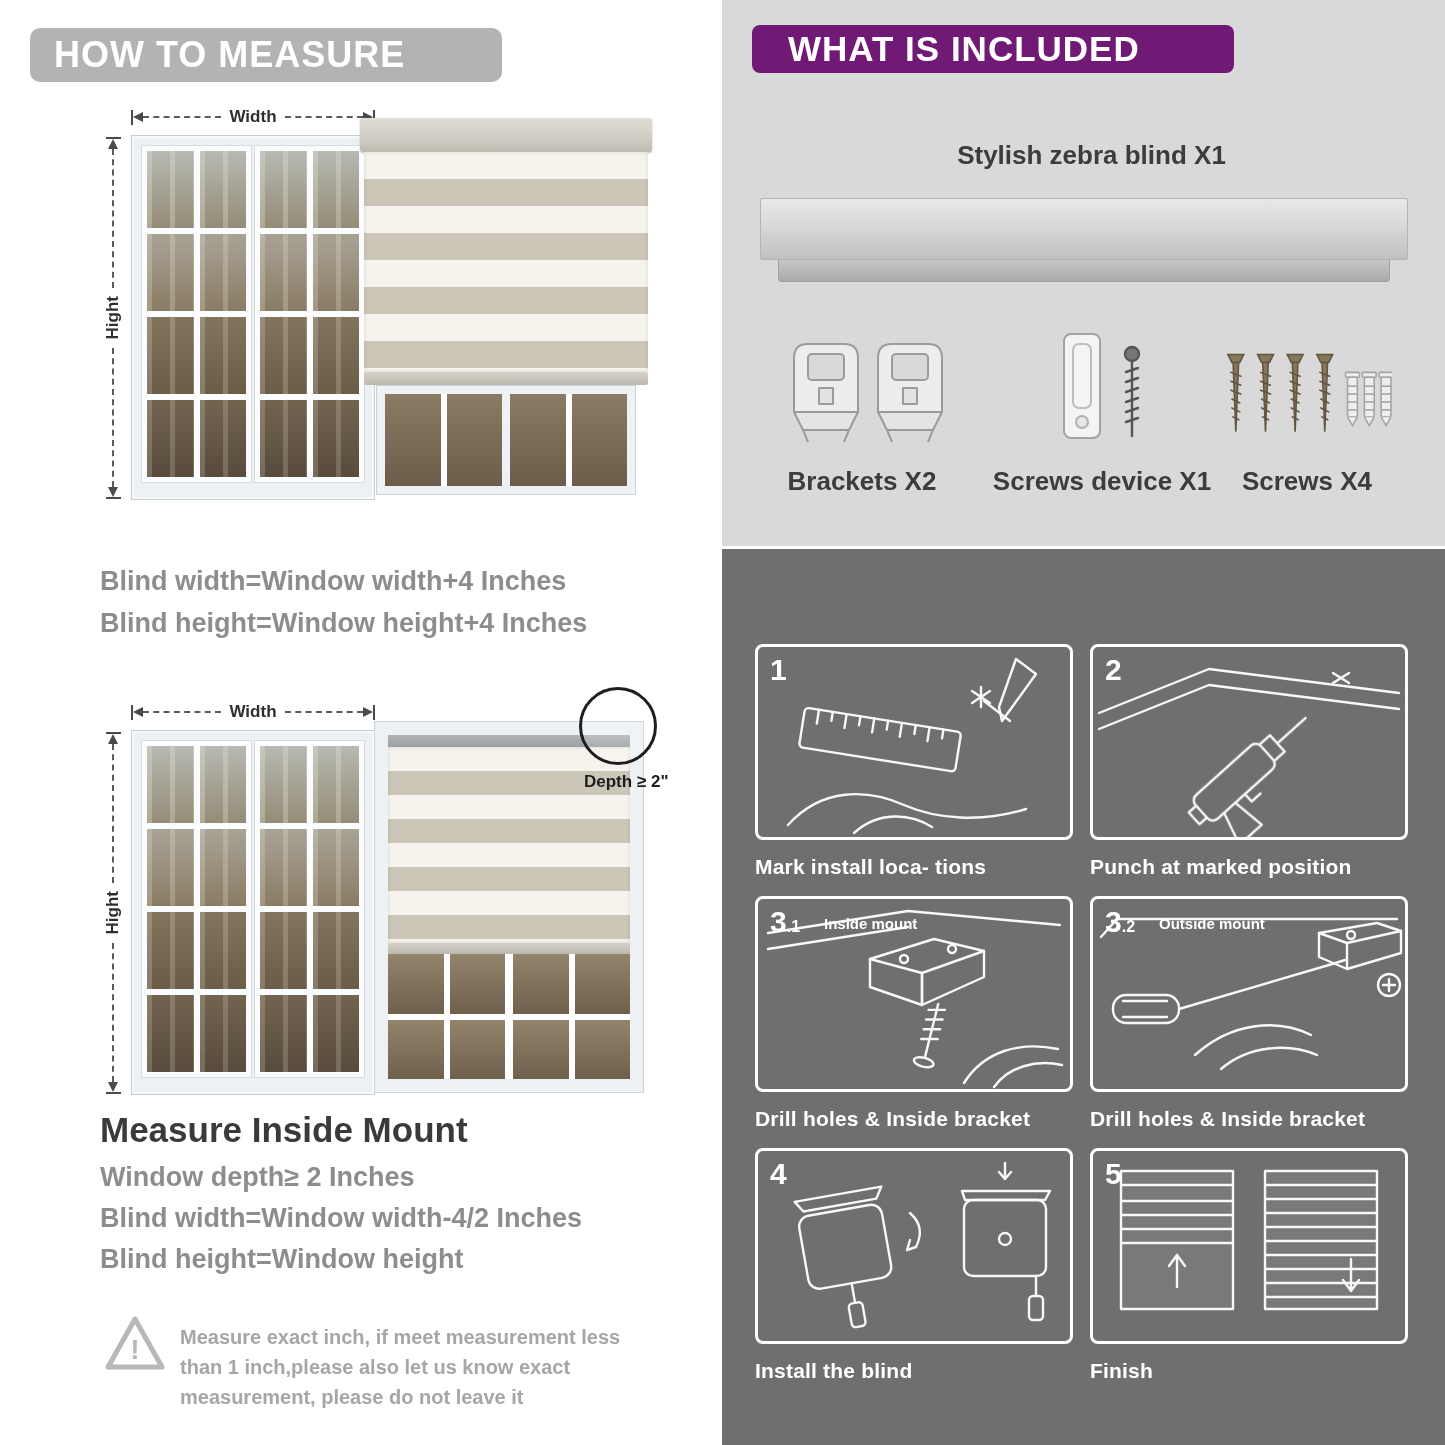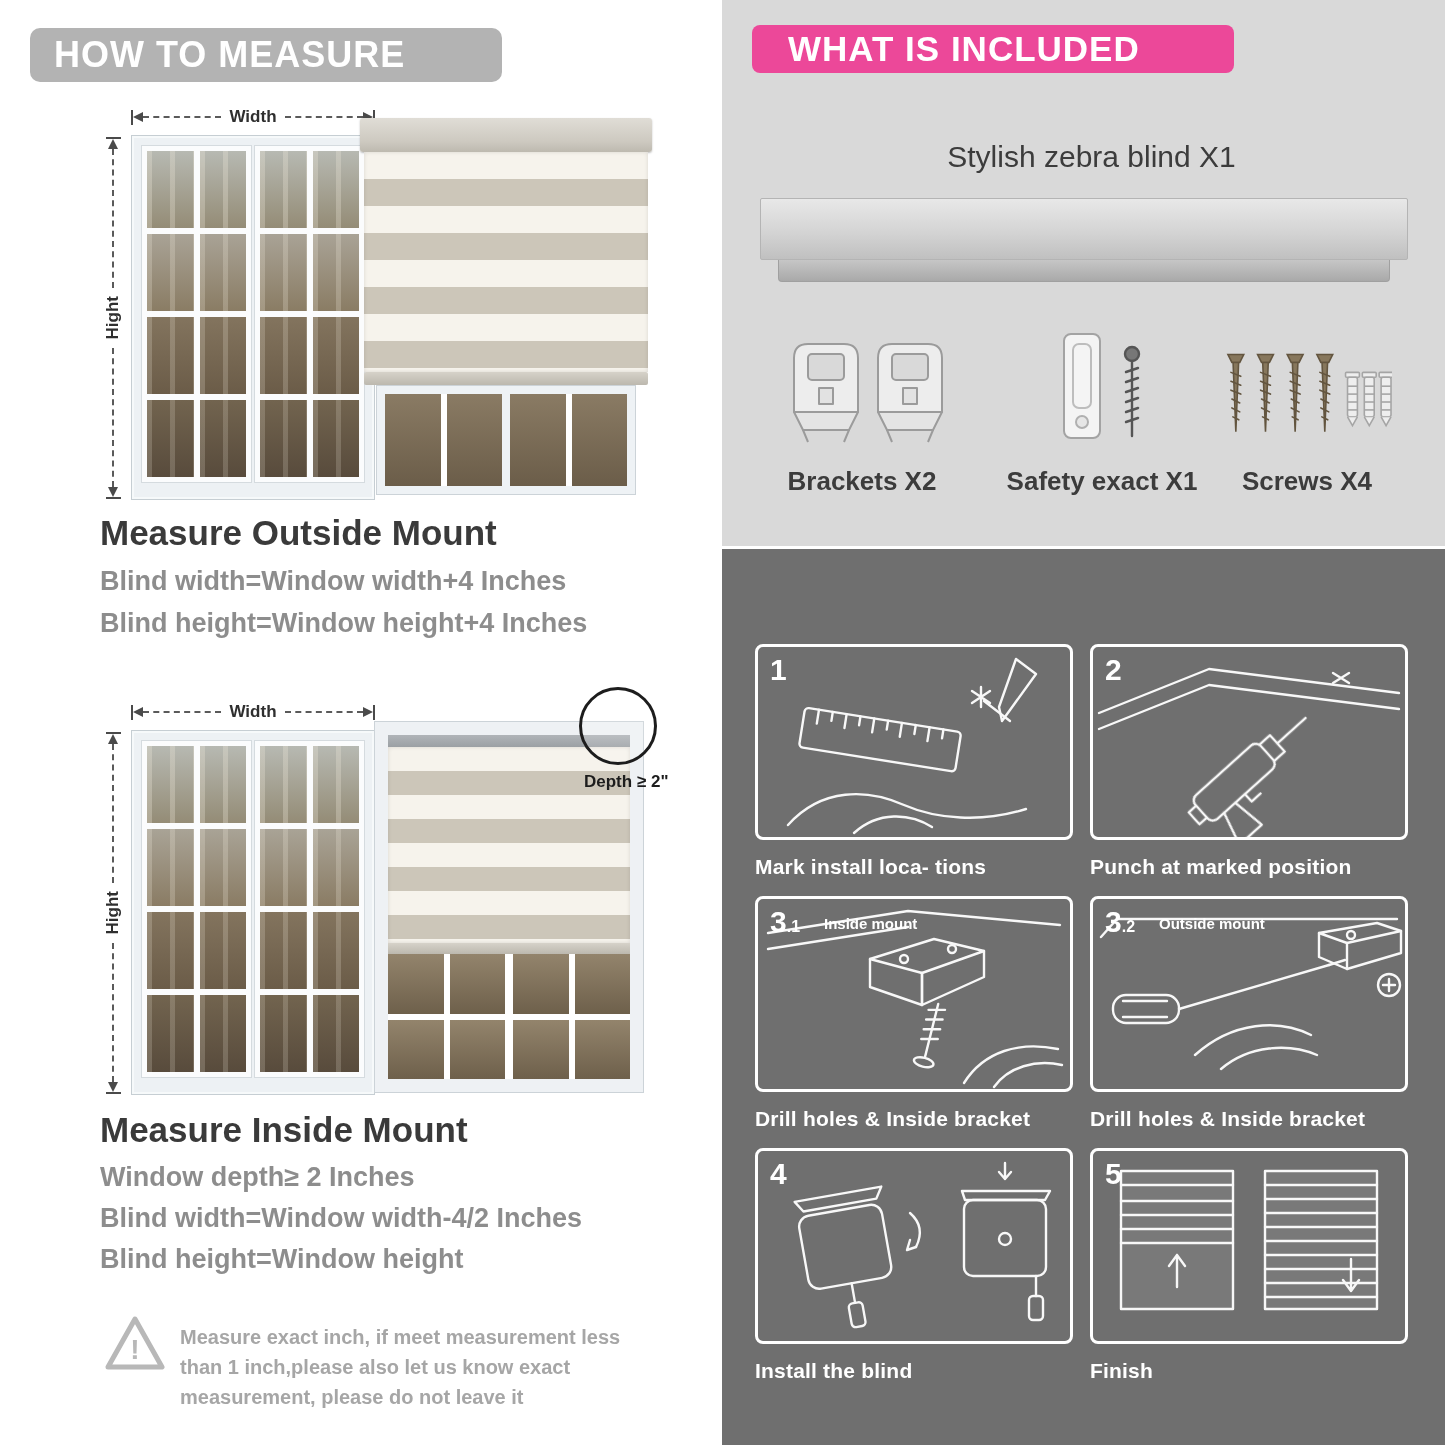--- a/index.html
+++ b/index.html
@@ -80,25 +80,25 @@
 
   .mtitle { position:absolute; font-size:35px; font-weight:bold; color:#3a3a3a; }
   .mline  { position:absolute; font-size:27px; font-weight:bold; color:#8d8d8d; }
 
   .warn-icon { position:absolute; left:103px; top:1314px; width:64px; height:60px; }
   .warn-text { position:absolute; left:180px; top:1322px; width:455px; font-size:20px;
     font-weight:bold; color:#a6a6a6; line-height:1.5; }
 
   
   .inc-panel { position:absolute; left:722px; top:0; width:723px; height:546px; background:#d9d9d9; }
-  .inc-banner { position:absolute; left:30px; top:25px; width:482px; height:48px; background:#ec4899;
+  .inc-banner { position:absolute; left:30px; top:25px; width:482px; height:48px; background:#701a75;
     border-radius:8px; color:#fff; font-size:35px; font-weight:bold; letter-spacing:1px;
     line-height:48px; padding-left:36px; }
   .inc-product { position:absolute; left:0; top:140px; width:100%; text-align:center;
-    font-size:30px; font-weight:normal; color:#3c3c3c;padding-left:16px; }
+    font-size:26px; font-weight:bold; color:#3c3c3c;padding-left:16px; }
   .headrail-main { position:absolute; left:38px; top:198px; width:648px; height:62px;
     background:linear-gradient(180deg,#e8e8e8 0%,#d4d4d4 55%,#c0c0c0 100%);
     border:1px solid #b4b4b4; border-radius:2px; }
   .headrail-sub { position:absolute; left:56px; top:260px; width:612px; height:22px;
     background:linear-gradient(180deg,#c6c6c6,#a9a9a9); border:1px solid #a0a0a0; border-top:none;
     border-radius:0 0 4px 4px; }
   .inc-art { position:absolute; }
   .inc-label { position:absolute; top:466px; font-size:26px; font-weight:bold; color:#3c3c3c; text-align:center; }
 
   
@@ -174,21 +174,20 @@
           <i></i>
           <i></i>
         </div>
       <div class="half">
           <i></i>
           <i></i>
         </div>
     </div>
   </div>
 
-  <div class="mtitle" style="left:100px; top:513px;">Measure Outside Mount</div>
   <div class="mline" style="left:100px; top:566px;">Blind width=Window width+4 Inches</div>
   <div class="mline" style="left:100px; top:608px;">Blind height=Window height+4 Inches</div>
 
   <div class="figwrap" style="left:75px; top:698px; width:280px; height:400px;">
     <div class="harrow" style="left:28px; top:6px; width:244px;">
       <span class="bar"></span>
         <span class="tri tri-l"></span>
         <span class="dash"></span>
       <span class="albl">Width</span>
       <span class="dash"></span>
@@ -377,21 +376,21 @@
           <line x1="127" y1="38" x2="137" y2="38"></line>
             <line x1="127" y1="46" x2="137" y2="46"></line>
           <line x1="127" y1="54" x2="137" y2="54"></line>
             <line x1="127" y1="62" x2="137" y2="62"></line>
           <path d="M127 69 L132 78 L137 69"></path>
         </g>
       </g>
     </svg>
 
     <div class="inc-label" style="left:40px; width:200px;">Brackets X2</div>
-    <div class="inc-label" style="left:250px; width:260px;">Safety exact X1</div>
+    <div class="inc-label" style="left:250px; width:260px;">Screws device X1</div>
     <div class="inc-label" style="left:510px; width:150px;">Screws X4</div>
   </div>
 
   <div class="mount-panel">
 
     <div class="step" style="left:33px; top:95px;">
       <div class="sbox">
         <div class="snum"><span class="n">1</span></div>
         <svg viewBox="0 0 312 190">
           <g stroke="#fff" stroke-width="2.4" fill="none" stroke-linecap="round" stroke-linejoin="round" opacity="0.95">

